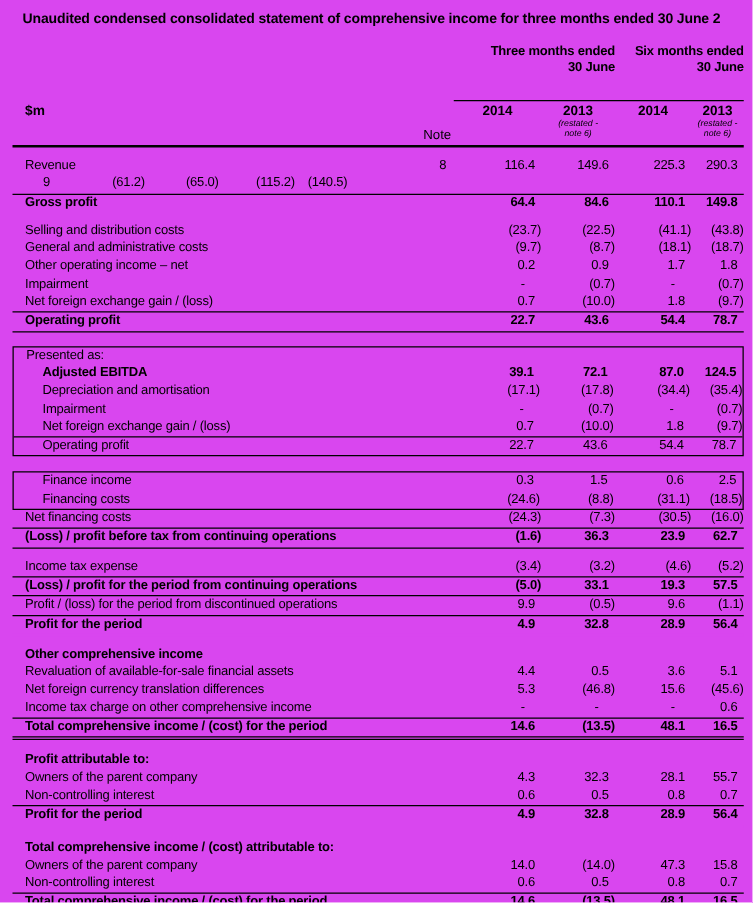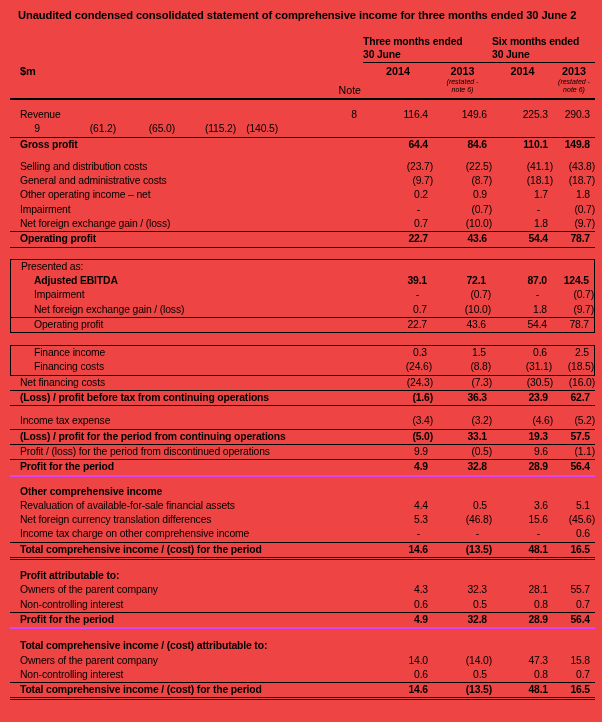--- a/index.html
+++ b/index.html
@@ -1,27 +1,27 @@
 <!DOCTYPE html>
 <html><head>
 <meta charset="utf-8">
 <style>
   html,body{margin:0;padding:0;background:#ffffff;}
   body{width:602px;height:722px;font-family:"Liberation Sans",sans-serif;color:#000;overflow:hidden;}
-  .page{position:relative;width:602px;height:722px;background:#ef4444;overflow:hidden;}
+  .page{position:relative;width:602px;height:722px;background:#d946ef;overflow:hidden;}
   .title{font-weight:bold;font-size:11.2px;padding:9px 0 0 18px;white-space:nowrap;overflow:hidden;letter-spacing:-0.1px;}
   .table{margin:15px 7px 0 10px;}
   
   .c-lab{flex:1;min-width:0;}
   .c-nt{width:36px;}
   .c-v1{width:70px;}.c-v2{width:59px;}.c-v3{width:61px;}.c-v4{width:42px;}
   
   .thead{border-bottom:2px solid #000;padding-bottom:2px;}
   .hrow{display:flex;}
-  .grp{font-weight:bold;font-size:10.4px;line-height:12.5px;text-align:left;border-bottom:1px solid #000;padding-bottom:1px;letter-spacing:-0.15px;}
+  .grp{font-weight:bold;font-size:10.4px;line-height:12.5px;text-align:right;border-bottom:1px solid #000;padding-bottom:19px;letter-spacing:-0.15px;}
   .grp1{width:129px;}
   .grp2{width:103px;}
   .yrow{display:flex;align-items:stretch;margin-top:2px;min-height:31px;}
   .dollar{font-weight:bold;font-size:11px;padding-left:10px;}
   .notehead{display:flex;align-items:flex-end;justify-content:flex-end;font-weight:normal;font-size:10.6px;padding-right:2px;box-sizing:border-box;}
   .ycell{text-align:center;font-weight:bold;font-size:10.8px;box-sizing:border-box;}
   .restated{font-weight:bold;font-style:italic;font-size:7px;line-height:7.6px;text-align:center;margin-top:1px;}
   .restated .rl{font-weight:normal;font-style:italic;display:block;}
   
   .tbody{padding-top:8px;}
@@ -172,20 +172,28 @@
           </div>
           <div class="row bold">
             <div class="lab ind">Adjusted EBITDA</div>
             <div class="nt"></div>
             <div class="v c-v1 pad5">39.1</div>
             <div class="v c-v2 pad5">72.1</div>
             <div class="v c-v3 pad5">87.0</div>
             <div class="v c-v4 pad5">124.5</div>
           </div>
           <div class="row">
+            <div class="lab ind">Depreciation and amortisation</div>
+            <div class="nt"></div>
+            <div class="v c-v1">(17.1)</div>
+            <div class="v c-v2">(17.8)</div>
+            <div class="v c-v3">(34.4)</div>
+            <div class="v c-v4">(35.4)</div>
+          </div>
+          <div class="row">
             <div class="lab ind">Impairment</div>
             <div class="nt"></div>
             <div class="v c-v1 pad14">-</div>
             <div class="v c-v2">(0.7)</div>
             <div class="v c-v3 pad14">-</div>
             <div class="v c-v4">(0.7)</div>
           </div>
           <div class="row rule-thin">
             <div class="lab ind">Net foreign exchange gain / (loss)</div>
             <div class="nt"></div>

